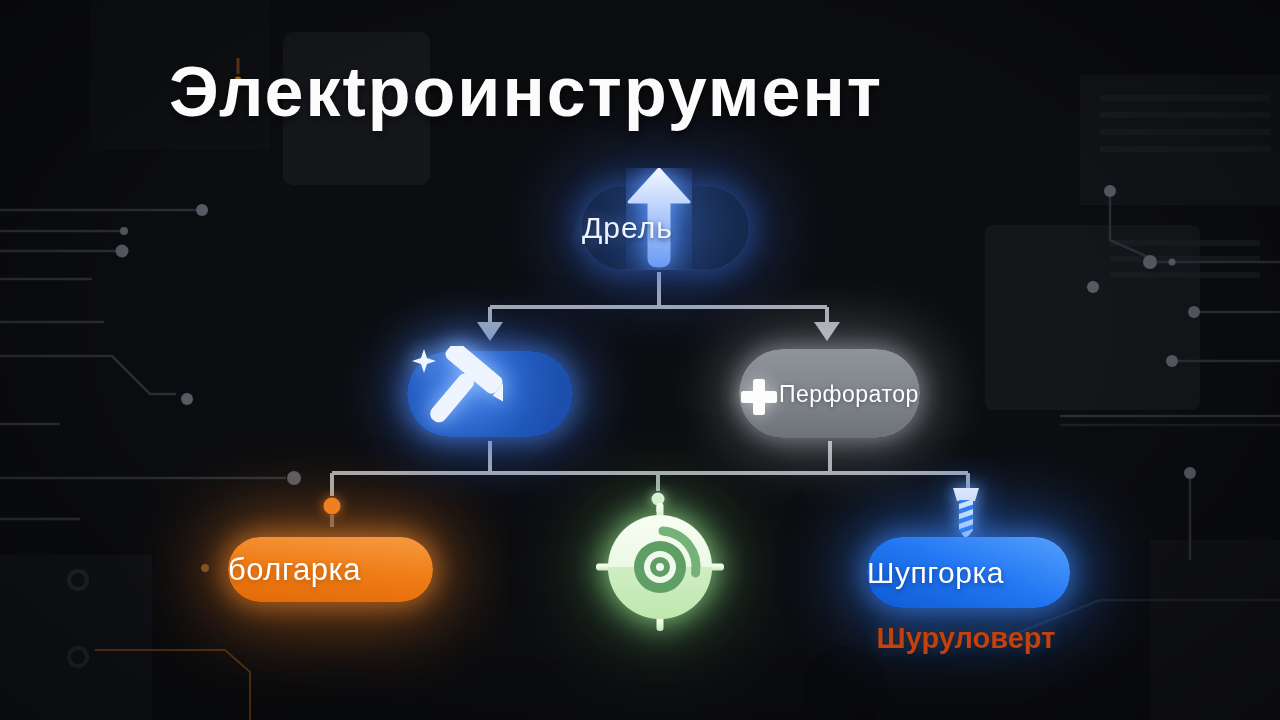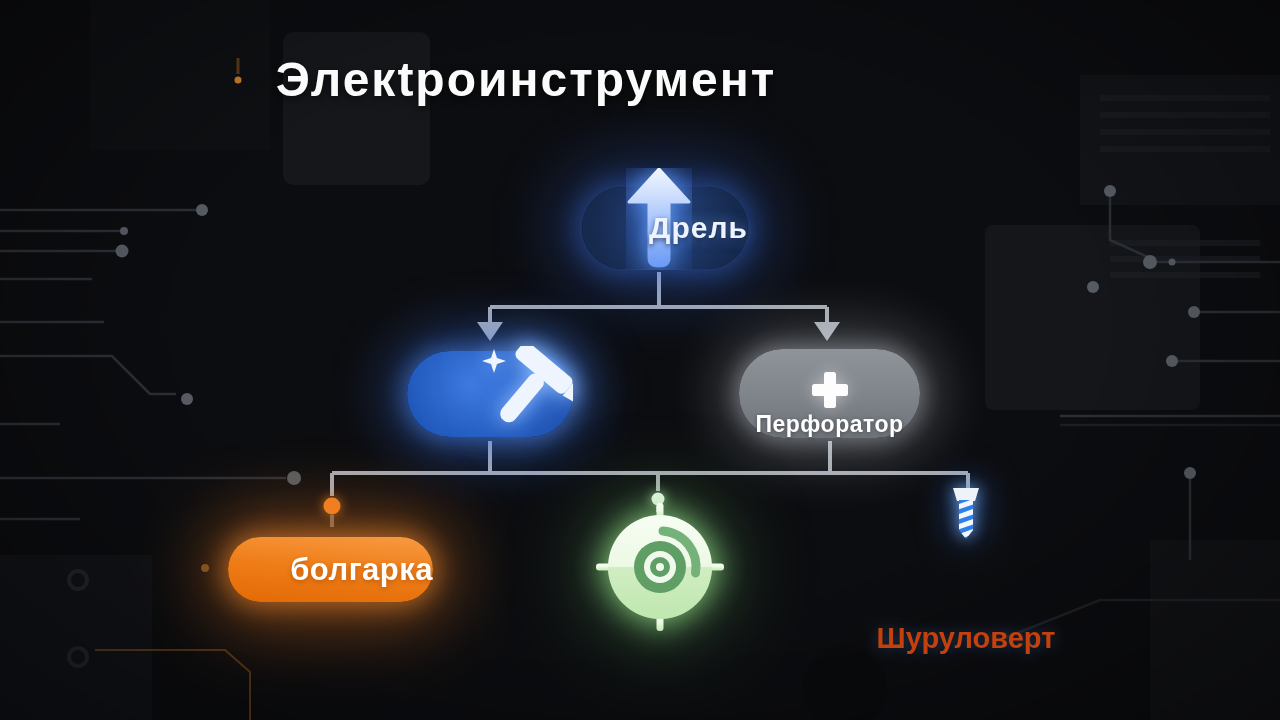--- a/index.html
+++ b/index.html
@@ -5,28 +5,28 @@
   html,body{margin:0;padding:0;background:#000;}
   #stage{
     position:relative;width:1280px;height:720px;overflow:hidden;
     background:#0c0d10;
     font-family:"Liberation Sans","DejaVu Sans",sans-serif;
   }
   .layer{position:absolute;inset:0;}
   
   .title{
     position:absolute;left:0;top:52px;width:1052px;text-align:center;
-    font-size:48px;font-weight:bold;letter-spacing:2px;color:#fbfbfc;
+    font-size:70px;font-weight:bold;letter-spacing:2px;color:#fbfbfc;
     text-shadow:0 3px 10px rgba(0,0,0,.65);
     z-index:5;
   }
   
   .pill{
-    position:absolute;display:flex;align-items:center;justify-content:flex-end;
-    color:#fff;font-weight:bold;
+    position:absolute;display:flex;align-items:center;justify-content:flex-start;
+    color:#fff;font-weight:normal;
   }
   .pill-drill{
     left:582px;top:187px;width:166px;height:82px;border-radius:41px;
     background:radial-gradient(circle at 50% 45%, #25457e 0%, #16294e 78%);
     box-shadow:0 0 70px 24px rgba(60,120,255,.30), 0 0 26px 6px rgba(70,130,255,.35);
     z-index:3;
   }
   .pill-drill .label{
     position:relative;z-index:2;font-size:30px;letter-spacing:1px;color:#eef4ff;
     text-shadow:0 0 14px rgba(130,180,255,.55), 0 2px 5px rgba(0,10,40,.7);
@@ -34,21 +34,21 @@
   .pill-hammer{
     left:407px;top:351px;width:166px;height:86px;border-radius:43px;
     background:radial-gradient(circle at 38% 38%, #3d79e0 0%, #2058ba 55%, #1b4aa4 100%);
     box-shadow:0 0 60px 16px rgba(64,126,255,.42), 0 0 22px 4px rgba(90,150,255,.45);
     z-index:3;
   }
   .pill-perforator{
     left:739px;top:349px;width:181px;height:89px;border-radius:44px;
     background:linear-gradient(180deg,#8f949b 0%, #82878e 45%, #6e737a 100%);
     box-shadow:0 0 58px 16px rgba(225,233,242,.30), 0 0 20px 4px rgba(235,240,248,.30);
-    flex-direction:column;z-index:3;
+    flex-direction:row;z-index:3;
   }
   .pill-perforator .label{
     font-size:23px;letter-spacing:.5px;margin-top:1px;
     text-shadow:0 1px 4px rgba(0,0,0,.35);
   }
   .pill-bolgarka{
     left:228px;top:537px;width:205px;height:65px;border-radius:36px;
     background:linear-gradient(185deg,#f79a42 0%, #ef7d17 50%, #e26a06 100%);
     box-shadow:0 0 70px 22px rgba(242,125,32,.45), 0 0 24px 5px rgba(250,150,60,.5);
     z-index:3;
@@ -254,15 +254,18 @@
       <polygon points="4,2 30,2 26,15 8,15" fill="#eef3fa"></polygon>
       <polygon points="10,14 24,14 24,44 17,53 10,44" fill="#2f7fe8"></polygon>
       <g clip-path="url(#shaftClip)" stroke="#f2f7ff" stroke-width="5">
         <path d="M6,22 L29,14"></path>
           <path d="M6,32 L29,24"></path>
         <path d="M6,42 L29,34"></path>
           <path d="M6,52 L29,44"></path>
       </g>
     </svg>
   </div>
+  <div class="pill pill-shupgorka">
+    <span class="label">Шупгорка</span>
+  </div>
   <div class="caption">Шуруловерт</div>
 
 </div>
 
 </body></html>

